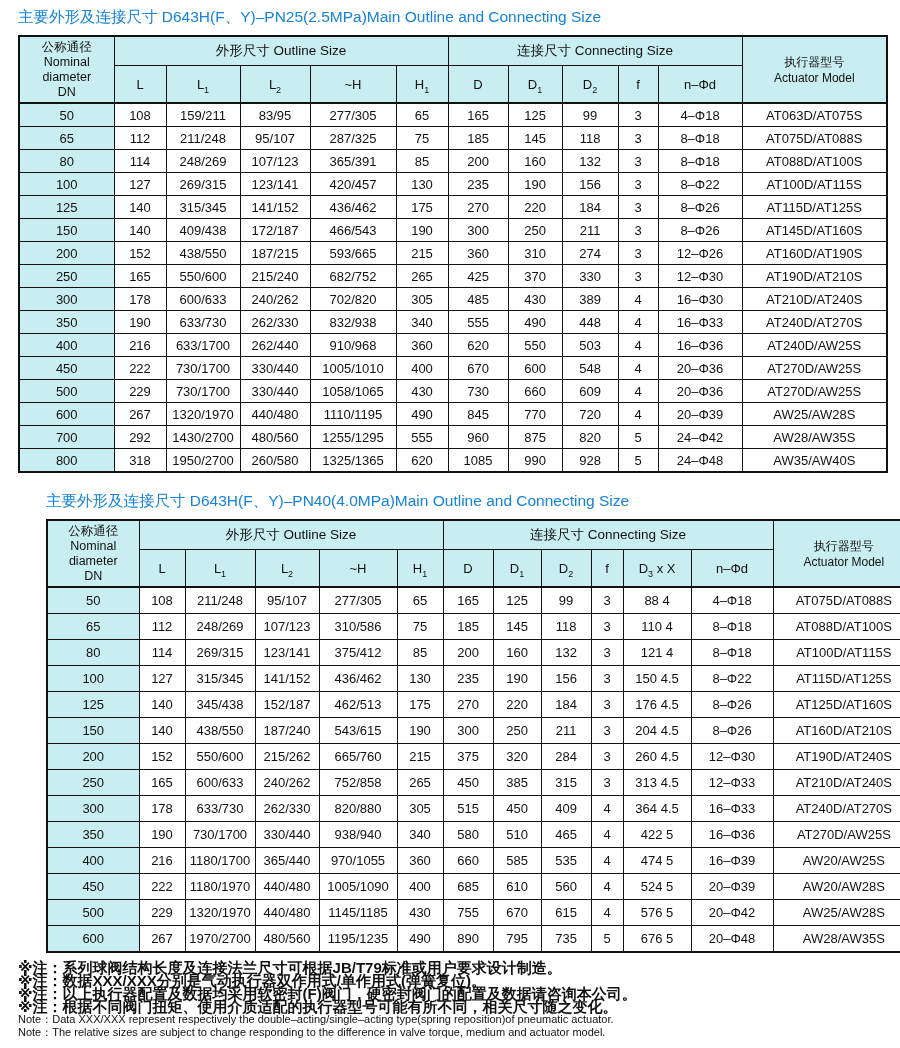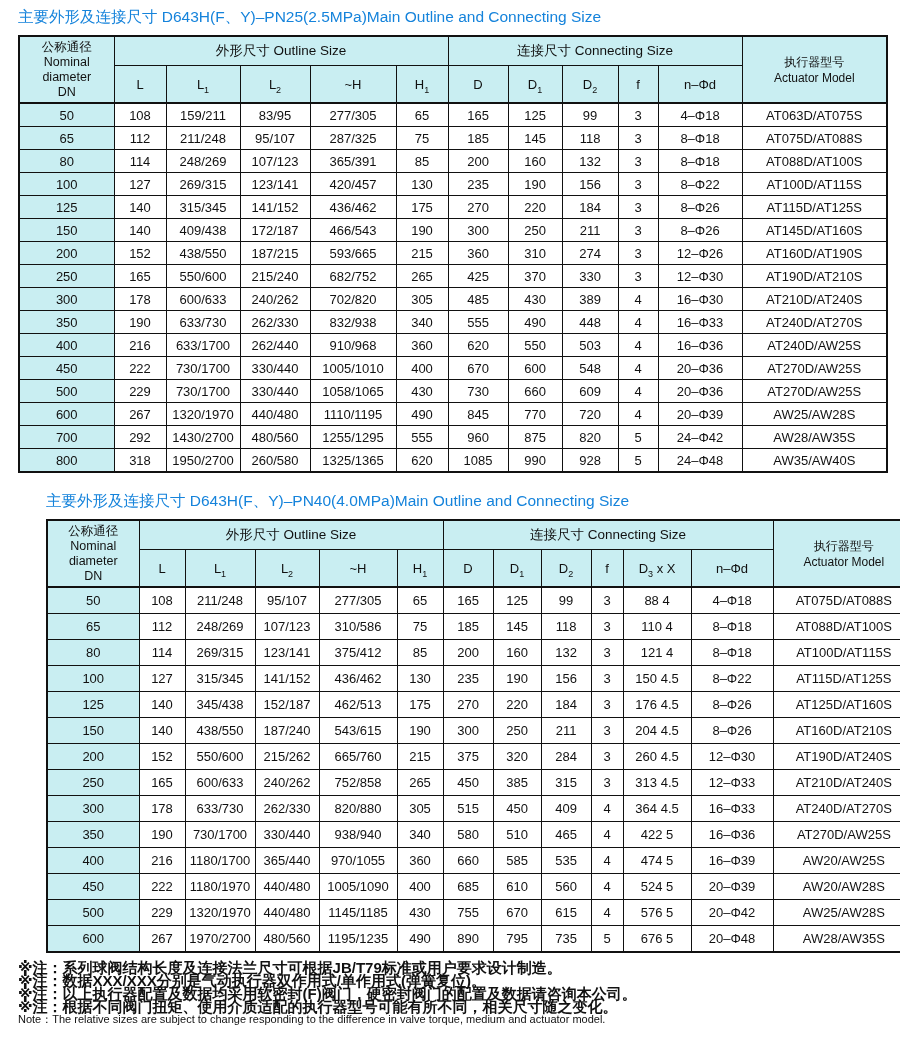--- a/index.html
+++ b/index.html
@@ -593,17 +593,18 @@
           </tr>
         </tbody>
       </table>
   </div>
 
   <div class="notes">
     <div class="note-zh">※注：系列球阀结构长度及连接法兰尺寸可根据JB/T79标准或用户要求设计制造。</div>
     <div class="note-zh">※注：数据XXX/XXX分别是气动执行器双作用式/单作用式(弹簧复位)。</div>
     <div class="note-zh">※注：以上执行器配置及数据均采用软密封(F)阀门，硬密封阀门的配置及数据请咨询本公司。</div>
     <div class="note-zh">※注：根据不同阀门扭矩、使用介质适配的执行器型号可能有所不同，相关尺寸随之变化。</div>
+    <div class="note-en">Note：Data XXX/XXX represent respectively the double–acting/single–acting type(spring reposition)of pneumatic actuator.</div>
     <div class="note-en">Note：The relative sizes are subject to change responding to the difference in valve torque, medium and actuator model.</div>
 
   </div>
 
 </div>
 
 </body></html>

